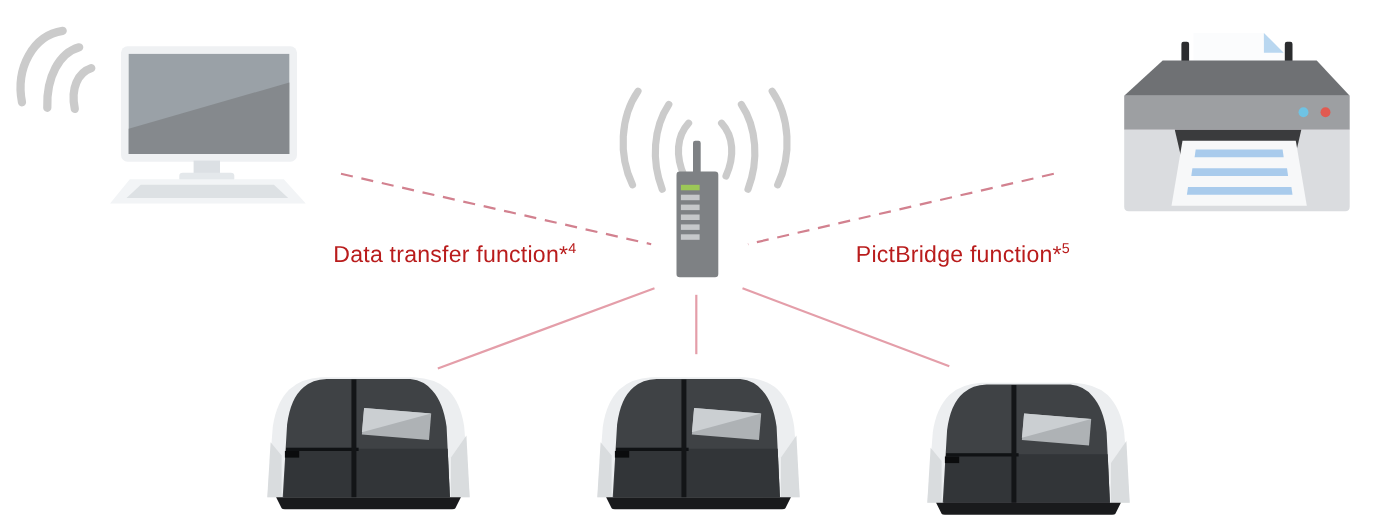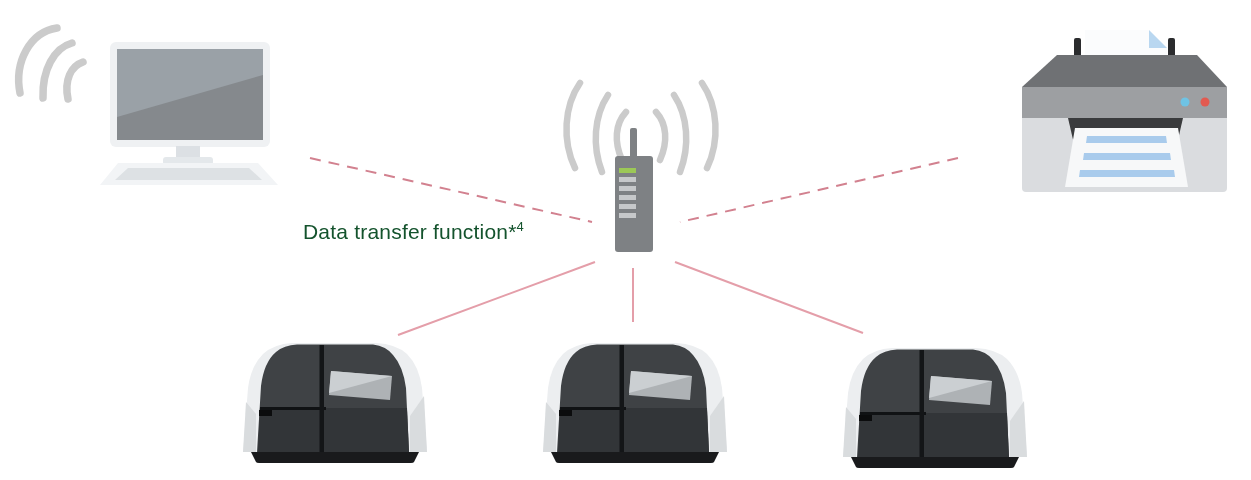--- a/index.html
+++ b/index.html
@@ -5,21 +5,21 @@
   html,body{margin:0;padding:0;background:#ffffff;}
   .canvas{
     position:relative;width:1251px;height:480px;background:#ffffff;overflow:hidden;
     font-family:"Liberation Sans", sans-serif;
   }
   .abs{position:absolute;}
   svg{display:block;overflow:visible;}
   .fn-label{
     position:absolute;
     font-size:21px;
-    color:#14532d;
+    color:#b91c1c;
     letter-spacing:0.2px;
     white-space:nowrap;
     text-align:right;
   }
   .fn-label sup{font-size:13px;line-height:0;}
 </style>
 </head>
 <body>
 
 <div class="canvas">
@@ -134,14 +134,17 @@
   <svg class="abs" style="left:540px;top:338px" width="190" height="126" viewBox="0 0 190 126">
     <use href="#lp"></use>
   </svg>
   <svg class="abs" style="left:840px;top:343px" width="190" height="126" viewBox="0 0 190 126">
     <use href="#lp"></use>
   </svg>
 
   <div class="fn-label" style="left:303px;top:220px">
     <span>Data transfer function*</span><sup>4</sup>
   </div>
+  <div class="fn-label" style="left:778px;top:220px">
+    <span>PictBridge function*</span><sup>5</sup>
+  </div>
 
 </div>
 
 </body></html>

